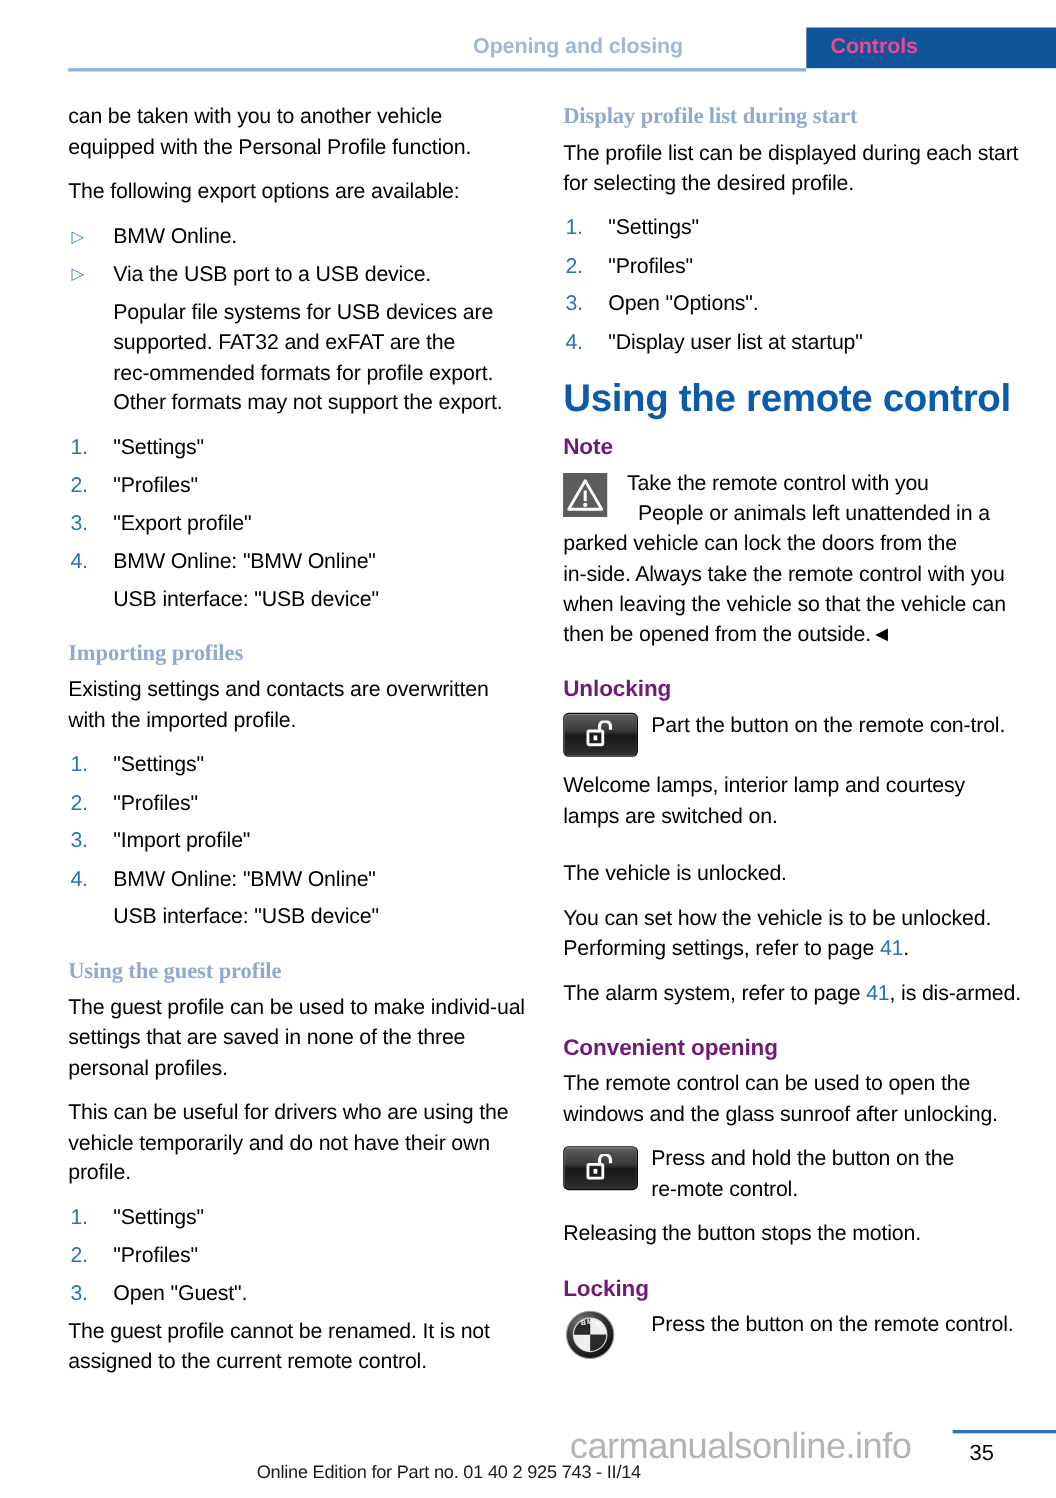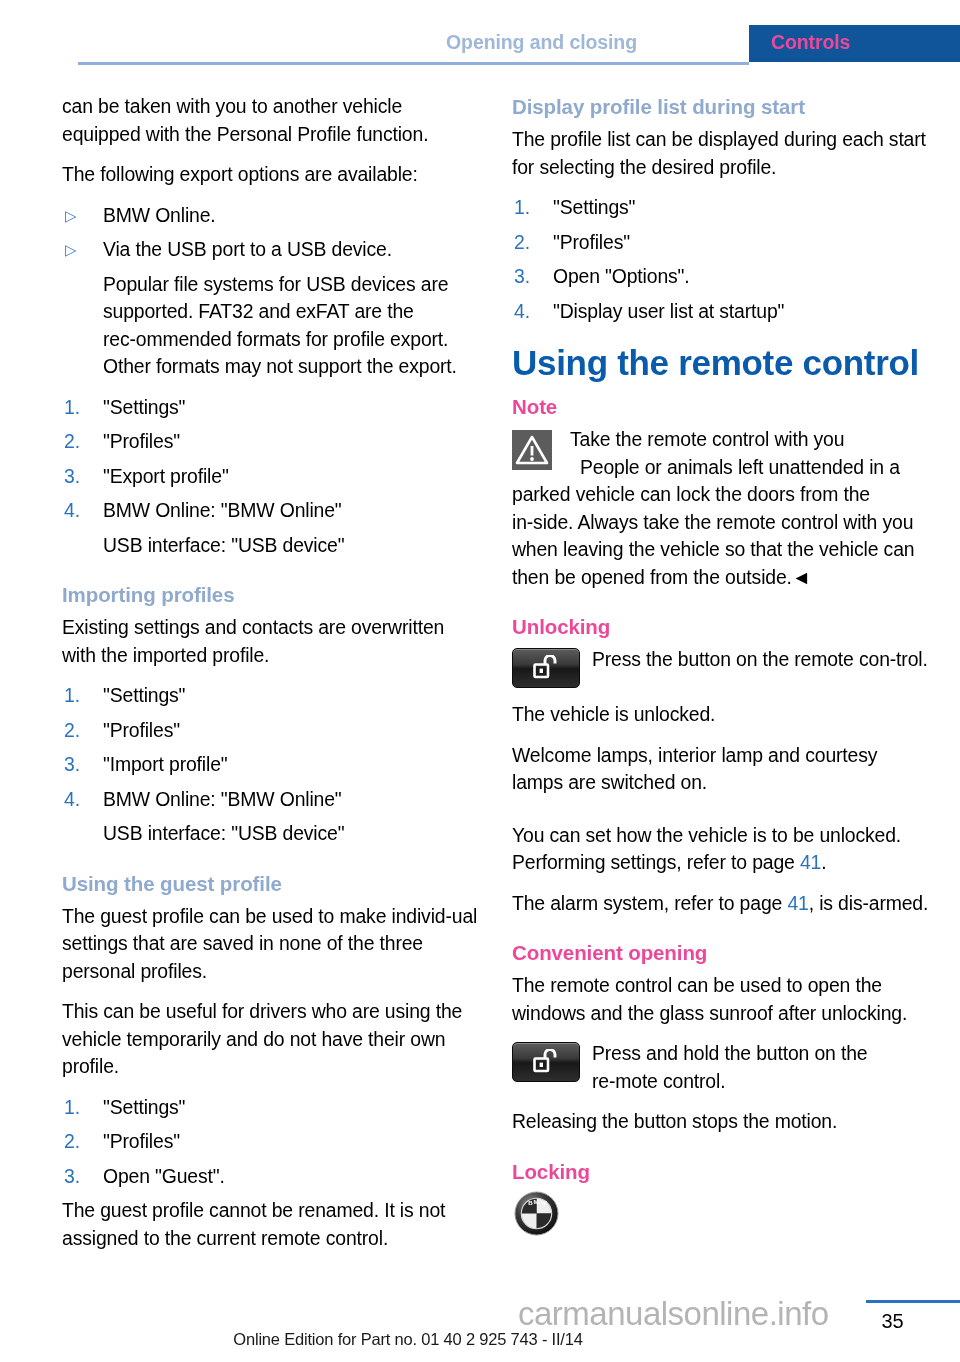--- a/index.html
+++ b/index.html
@@ -14,21 +14,21 @@
     position: relative;
     font-family: "Liberation Sans", sans-serif;
     color: #000000;
     overflow: hidden;
   }
 
   
   .header {
     position: absolute;
     top: 0;
-    left: 16px;
+    left: 0;
     width: 864px;
     height: 62px;
     text-decoration: underline;
   }
   .header-banner {
     position: absolute;
     top: 25px;
     left: 733px;
     width: 227px;
     height: 37px;
@@ -94,25 +94,26 @@
     line-height: 32px;
     font-weight: bold;
     color: #0a5caa;
     letter-spacing: -0.3px;
   }
   h3.sub-heading {
     margin: 22px 0 6px 0;
     font-size: 20.5px;
     line-height: 27px;
     font-weight: bold;
-    color: #ec4899;
+    color: #701a75;
     letter-spacing: -0.1px;
   }
   h3.sub-heading.light {
     color: #8fa9cf;
+    font-family: Liberation Serif, serif;
   }
   h3.sub-heading.tightgap { margin-top: 18px; }
 
   
   ul.bullets, ol.steps {
     list-style: none;
     margin: 0 0 2px 0;
     padding: 0;
   }
   ul.bullets li, ol.steps li {
@@ -394,25 +395,25 @@
     <h3 class="sub-heading">Unlocking</h3>
 
     <div class="icon-row">
       <span class="remote-btn">
         <svg width="34" height="26" viewBox="0 0 34 26" xmlns="http://www.w3.org/2000/svg">
           <path d="M16 10 L16 5.5 A5 5 0 0 1 26 5.5 L26 8.5" fill="none" stroke="#ffffff" stroke-width="2.9" stroke-linecap="butt"></path>
           <rect x="5.5" y="9.5" width="13.5" height="12.5" rx="1" fill="none" stroke="#ffffff" stroke-width="2.6"></rect>
           <rect x="10.6" y="13.6" width="3.4" height="4.4" fill="#ffffff"></rect>
         </svg>
       </span>
-      <p>Press the button on the remote con‑trol.</p>
+      <p>Part the button on the remote con‑trol.</p>
     </div>
 
+    <p class="body gap-lg">Welcome lamps, interior lamp and courtesy lamps are switched on.</p>
     <p class="body">The vehicle is unlocked.</p>
-    <p class="body gap-lg">Welcome lamps, interior lamp and courtesy lamps are switched on.</p>
 
     <p class="body"><span>You can set how the vehicle is to be unlocked. Performing settings, refer to page </span><span class="pref">41</span><span>.</span></p>
 
     <p class="body"><span>The alarm system, refer to page </span><span class="pref">41</span><span>, is dis‑armed.</span></p>
 
     <h3 class="sub-heading">Convenient opening</h3>
     <p class="body">The remote control can be used to open the windows and the glass sunroof after unlocking.</p>
 
     <div class="icon-row" style="margin-top:4px;">
       <span class="remote-btn">
@@ -445,20 +446,21 @@
           <path d="M22.5 7.3 A15.2 15.2 0 0 1 37.7 22.5 L22.5 22.5 Z" fill="#efefef"></path>
           <path d="M22.5 22.5 L7.3 22.5 A15.2 15.2 0 0 1 22.5 7.3 Z" fill="#2b2b2b"></path>
           <path d="M22.5 22.5 L37.7 22.5 A15.2 15.2 0 0 1 22.5 37.7 Z" fill="#2b2b2b"></path>
           <path d="M22.5 37.7 A15.2 15.2 0 0 1 7.3 22.5 L22.5 22.5 Z" fill="#efefef"></path>
           <circle cx="22.5" cy="22.5" r="15.2" fill="none" stroke="#d8d8d8" stroke-width="1.1"></circle>
           <text x="14.2" y="13.6" font-family="Liberation Sans, sans-serif" font-size="6.2" font-weight="bold" fill="#ffffff">B</text>
           <text x="19.6" y="12.6" font-family="Liberation Sans, sans-serif" font-size="6.2" font-weight="bold" fill="#ffffff">M</text>
           <text x="27.0" y="14.4" font-family="Liberation Sans, sans-serif" font-size="6.2" font-weight="bold" fill="#ffffff">W</text>
         </svg>
       </span>
+      <p>Press the button on the remote control.</p>
     </div>
 
   </div>
 </div>
 
 <div class="footer-rule"></div>
 <div class="page-number">35</div>
 <div class="footer-edition">Online Edition for Part no. 01 40 2 925 743 - II/14</div>
 <div class="watermark">carmanualsonline.info</div>
 

